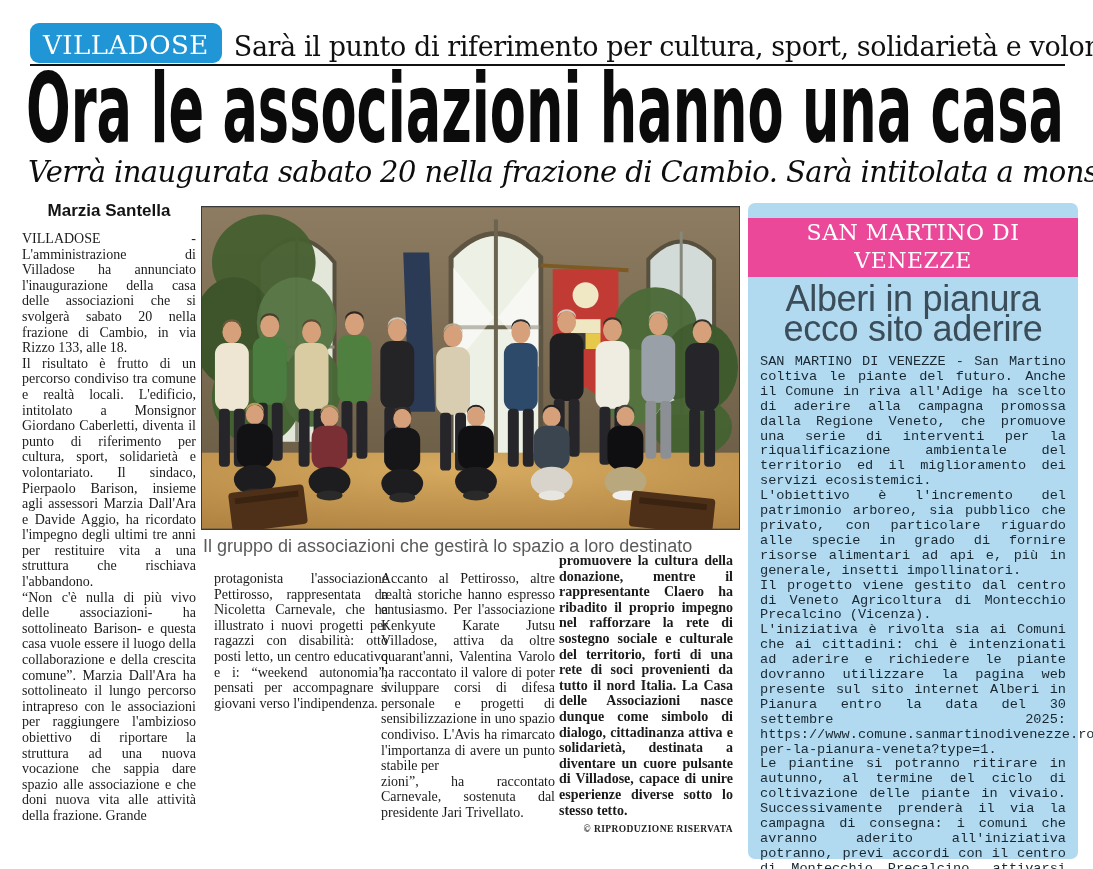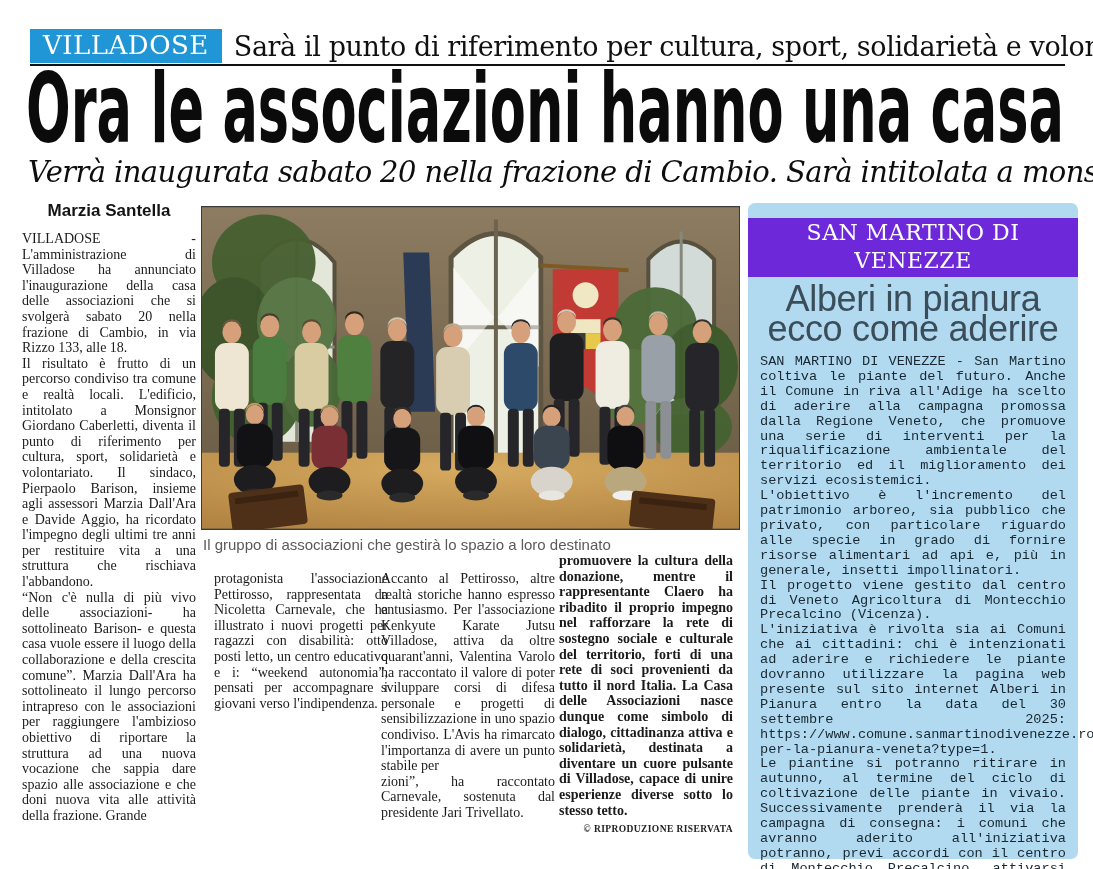--- a/index.html
+++ b/index.html
@@ -10,21 +10,21 @@
   }
   
   .kicker-row{
     position:absolute;left:30px;top:26px;right:28px;height:37px;
     display:flex;align-items:flex-end;border-bottom:2px solid #111;
     padding-bottom:1px;
   }
   .kicker-tag{
     background:#2196d6;color:#fff;
     font-family:"DejaVu Serif", serif;font-size:26px;line-height:33px;
-    padding:0 13px 1px 13px;letter-spacing:.5px;
+    padding:6px 13px 1px 13px;letter-spacing:.5px;border-radius:9px;
   }
   .kicker-text{
     font-family:"DejaVu Serif", serif;font-size:27px;line-height:33px;
     margin-left:12px;letter-spacing:-0.4px;color:#101010;white-space:nowrap;
   }
   
   .headline-wrap{position:absolute;left:26px;top:62px;width:1040px;height:92px;}
   .headline-wrap text{
     font-family:"DejaVu Sans", sans-serif;font-weight:bold;
     fill:#0b0b0b;
@@ -56,30 +56,30 @@
     font-family:"Liberation Serif", serif;margin-top:4px;
   }
   
   .photo-wrap{
     position:absolute;left:201px;top:206px;width:539px;height:324px;
     border:1px solid #3a3a3a;box-sizing:border-box;background:#6f6049;
   }
   .photo-wrap svg{display:block;width:100%;height:100%;}
   .photo-caption{
     position:absolute;left:203px;top:536px;width:536px;
-    font-family:"Liberation Sans", sans-serif;font-size:15px;color:#5a5a5a;
+    font-family:"Liberation Sans", sans-serif;font-size:18px;color:#5a5a5a;
   }
   
   .sidebar{
     position:absolute;left:748px;top:203px;width:330px;height:656px;
     background:#b1daf1;border-radius:7px;box-sizing:border-box;
   }
   .sidebar-tag-row{text-align:center;margin-top:15px;}
   .sidebar-tag{
-    display:inline-block;background:#6d28d9;color:#fff;
+    display:inline-block;background:#ec4899;color:#fff;
     font-family:"DejaVu Serif", serif;font-size:22px;line-height:28px;
     padding:1px 12px 2px 12px;letter-spacing:.5px;
   }
   .sidebar-title{
     margin:7px 10px 0 10px;text-align:center;
     font-family:"Liberation Sans", sans-serif;font-weight:400;
     font-size:36px;line-height:30px;color:#3b4d58;letter-spacing:-0.3px;
   }
   .sidebar-body{
     margin:11px 12px 0 12px;
@@ -241,21 +241,21 @@
   </svg>
 </div>
 <div class="photo-caption">Il gruppo di associazioni che gestirà lo spazio a loro destinato</div>
 
 <div class="sidebar">
   <div class="sidebar-tag-row">
     <span class="sidebar-tag">SAN MARTINO DI VENEZZE</span>
   </div>
   <div class="sidebar-title">
     <div>Alberi in pianura</div>
-    <div>ecco come aderire</div>
+    <div>ecco sito aderire</div>
   </div>
   <div class="sidebar-body">
     <p>SAN MARTINO DI VENEZZE - San Martino coltiva le piante del futuro. Anche il Comune in riva all'Adige ha scelto di aderire alla campagna promossa dalla Regione Veneto, che promuove una serie di interventi per la riqualificazione ambientale del territorio ed il miglioramento dei servizi ecosistemici.</p>
     <p>L'obiettivo è l'incremento del patrimonio arboreo, sia pubblico che privato, con particolare riguardo alle specie in grado di fornire risorse alimentari ad api e, più in generale, insetti impollinatori.</p>
     <p>Il progetto viene gestito dal centro di Veneto Agricoltura di Montecchio Precalcino (Vicenza).</p>
     <p>L'iniziativa è rivolta sia ai Comuni che ai cittadini: chi è intenzionati ad aderire e richiedere le piante dovranno utilizzare la pagina web presente sul sito internet Alberi in Pianura entro la data del 30 settembre 2025: https://www.comune.sanmartinodivenezze.ro.it/it/news/alberi-per-la-pianura-veneta?type=1.</p>
     <p>Le piantine si potranno ritirare in autunno, al termine del ciclo di coltivazione delle piante in vivaio. Successivamente prenderà il via la campagna di consegna: i comuni che avranno aderito all'iniziativa potranno, previ accordi con il centro di Montecchio Precalcino, attivarsi per il ritiro delle piantine in vivaio e la successiva piantagione nei propri terreni o, nel caso siano destinate ai privati cittadini, per la consegna ai richiedenti. Un territorio che ama il verde e lo coltiva è sicuramente una garanzia di benessere generale.</p>
   </div>
   <div class="sidebar-copy">© RIPRODUZIONE RISERVATA</div>
 </div>

